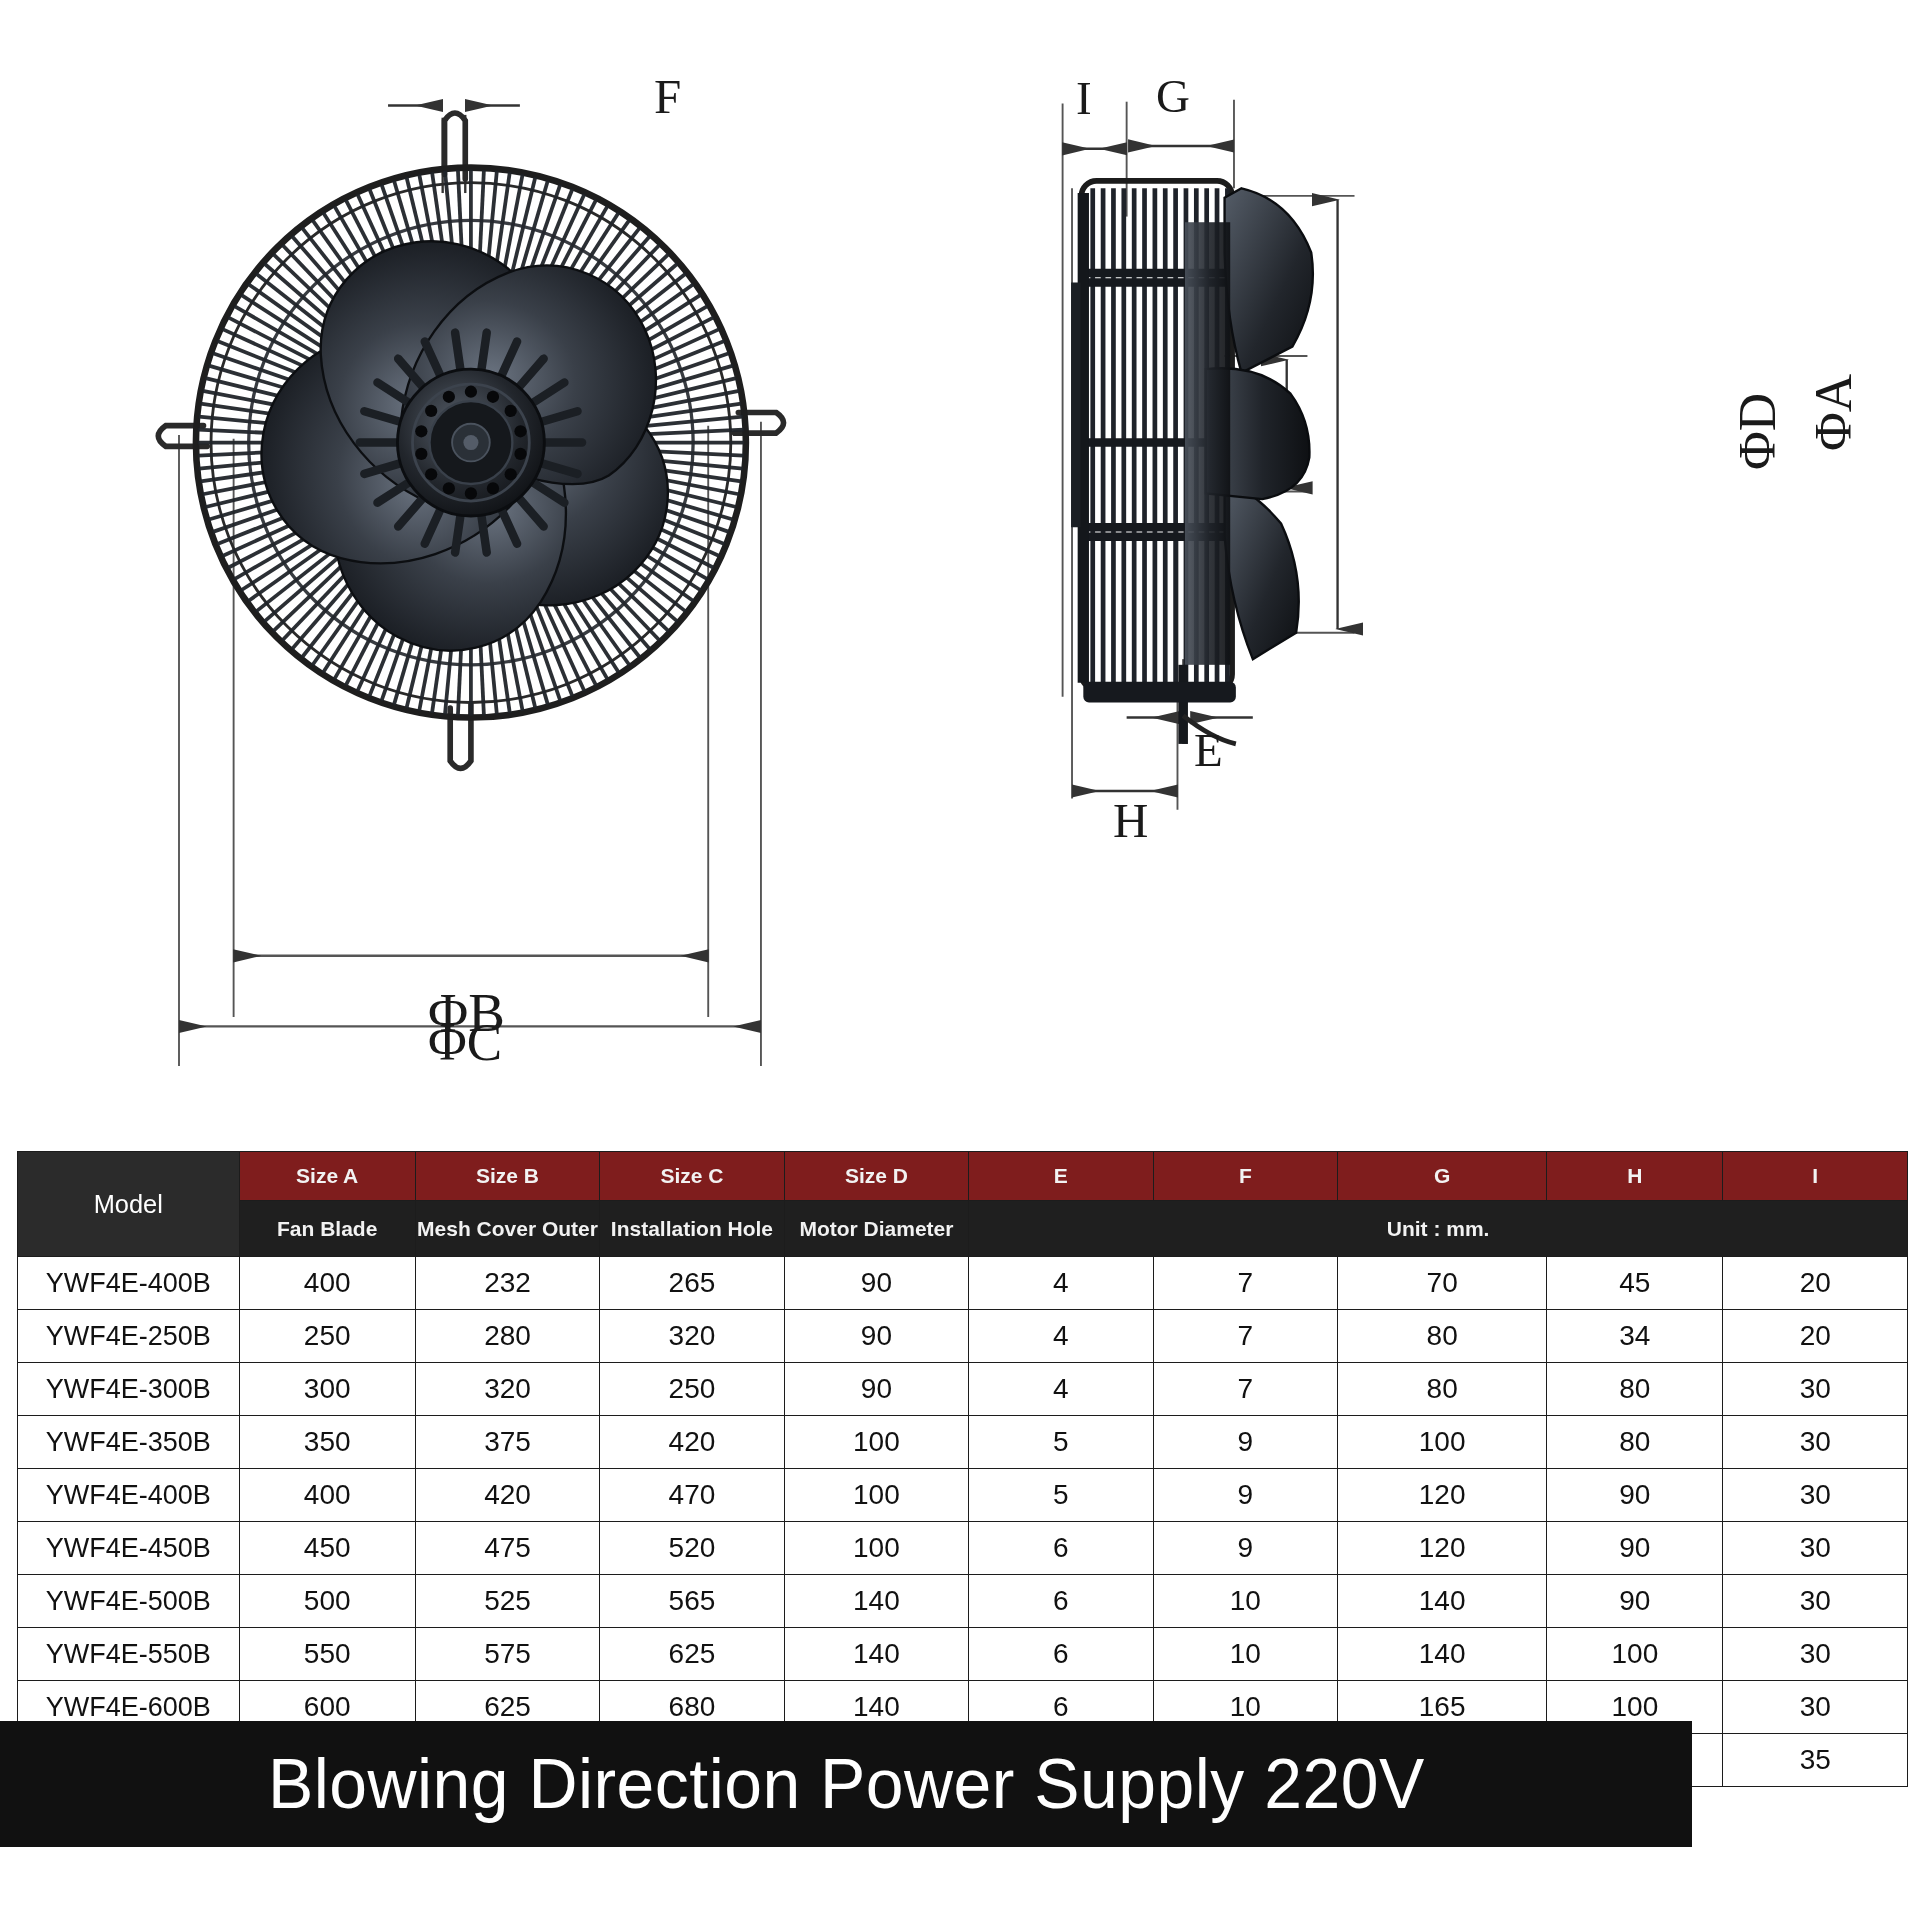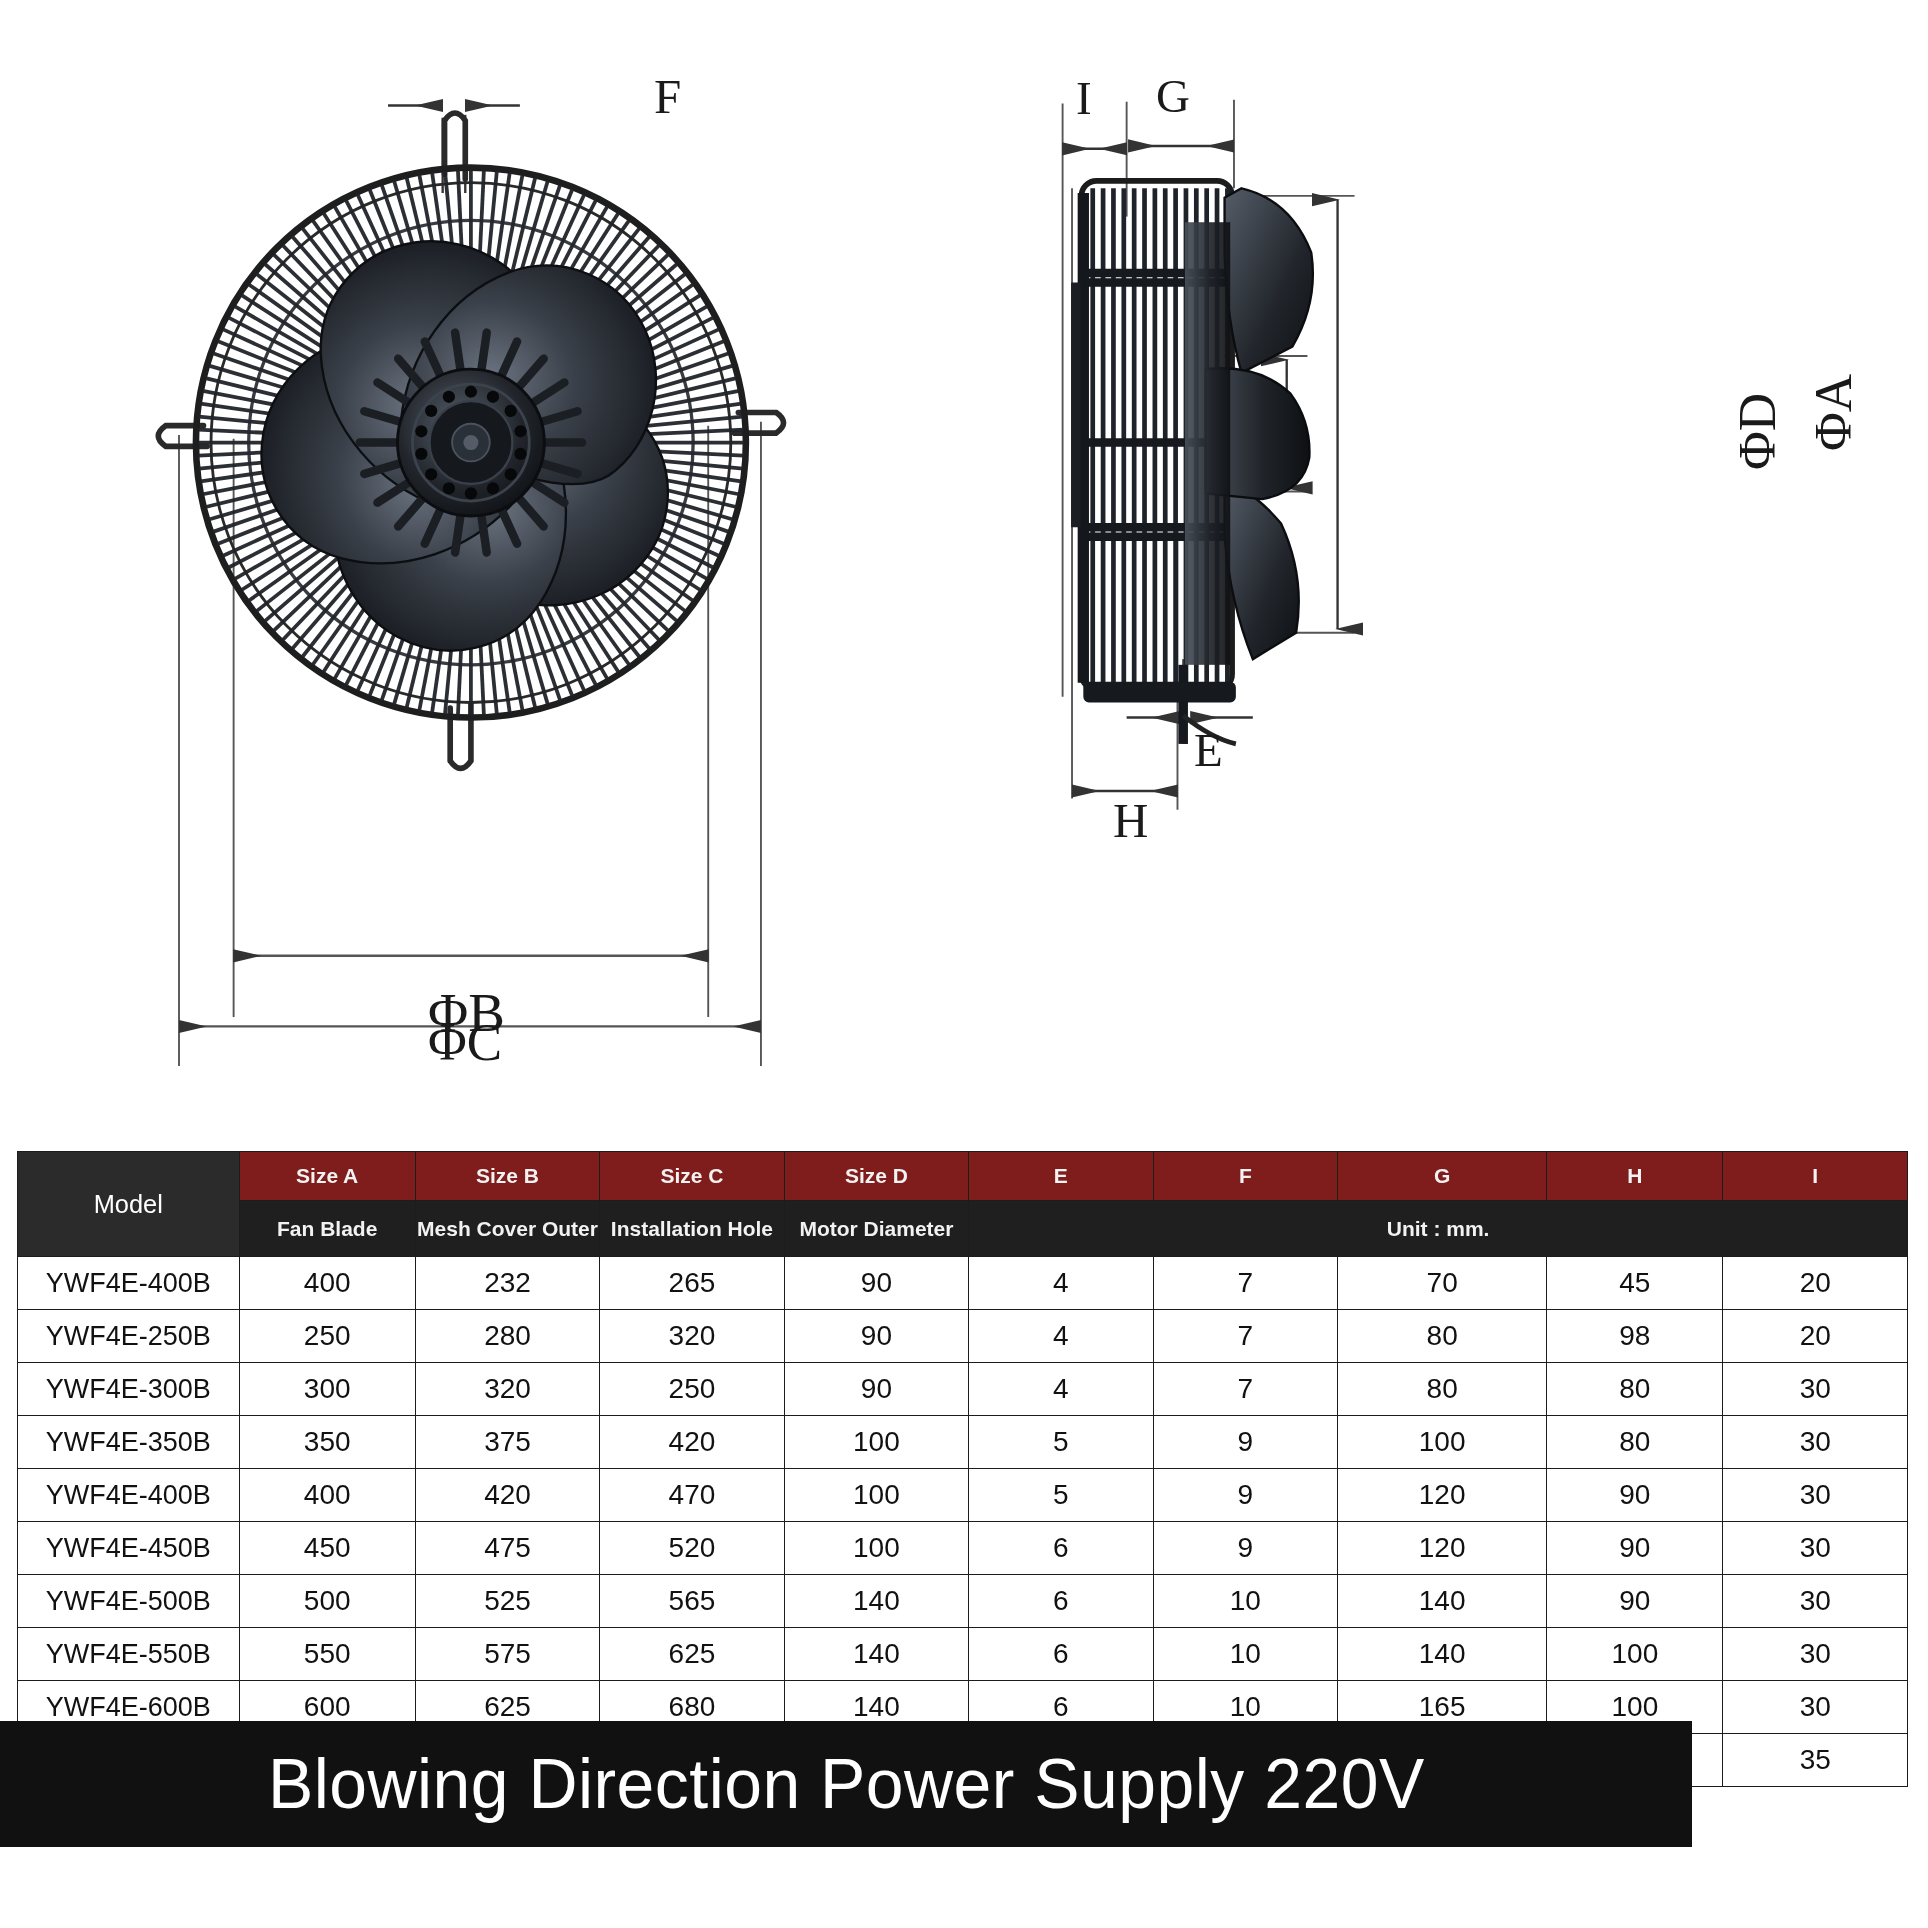--- a/index.html
+++ b/index.html
@@ -502,21 +502,21 @@
           </tr>
           <tr>
             <td class="cell model-val">YWF4E-250B</td>
             <td class="cell">250</td>
             <td class="cell">280</td>
             <td class="cell">320</td>
             <td class="cell">90</td>
             <td class="cell">4</td>
             <td class="cell">7</td>
             <td class="cell">80</td>
-            <td class="cell">98</td>
+            <td class="cell">34</td>
             <td class="cell">20</td>
           </tr>
           <tr>
             <td class="cell model-val">YWF4E-300B</td>
             <td class="cell">300</td>
             <td class="cell">320</td>
             <td class="cell">250</td>
             <td class="cell">90</td>
             <td class="cell">4</td>
             <td class="cell">7</td>

